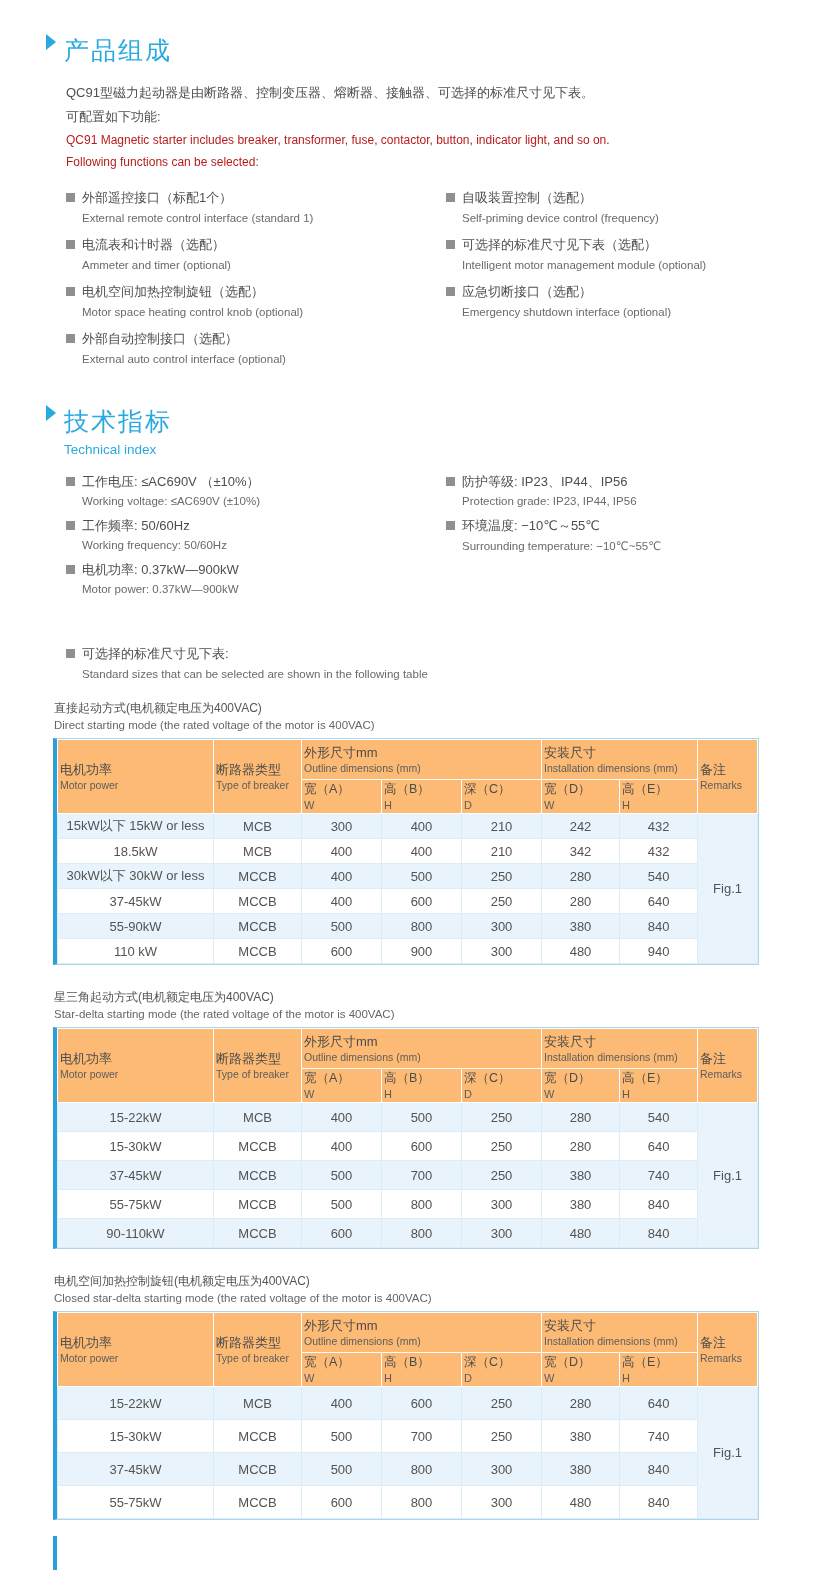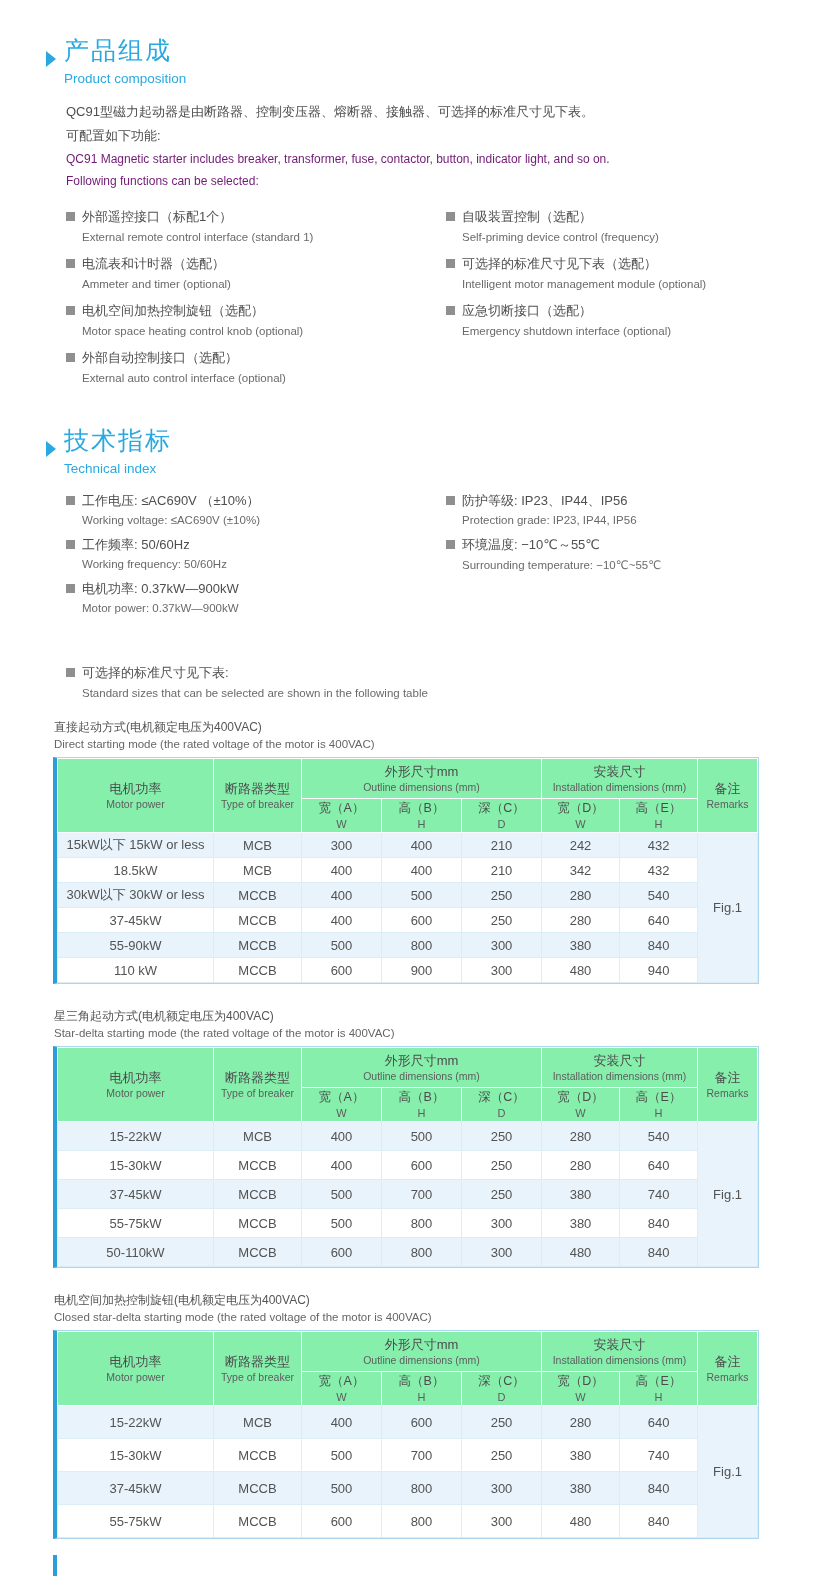--- a/index.html
+++ b/index.html
@@ -4,29 +4,29 @@
 <style>
   *{margin:0;padding:0;box-sizing:border-box}
   html,body{background:#fff}
   body{
     width:830px;height:1576px;overflow:hidden;position:relative;
     font-family:"Liberation Sans","DejaVu Sans",sans-serif;color:#595757;
   }
   .page{padding:34px 36px 0 46px}
 
   
-  .sec-head{display:flex;align-items:flex-end}
+  .sec-head{display:flex;align-items:flex-start}
   .tri{width:0;height:0;border-left:10px solid #2aa9e0;border-top:8px solid transparent;border-bottom:8px solid transparent;margin-right:8px}
   .sec-title{font-size:25px;color:#2aa9e0;letter-spacing:2px}
   .sec-sub{font-size:13.5px;color:#2aa9e0;margin:4px 0 0 18px}
 
   
   .intro{margin:14px 0 0 20px}
   .p-cn{font-size:13px;color:#4f4f4f;line-height:24px}
-  .p-en{font-size:12px;color:#701a75;line-height:22px}
+  .p-en{font-size:12px;color:#b91c1c;line-height:22px}
 
   
   .cols{display:flex;margin:16px 0 0 20px}
   .col-l{width:380px}
   .col-r{flex:1}
   .item{margin-bottom:12px}
   .line-cn{font-size:13px;color:#4f4f4f}
   .sq{display:inline-block;width:9px;height:9px;background:#8f8f8f;margin-right:7px}
   .line-en{font-size:11.5px;color:#6a6a6a;margin:5px 0 0 16px}
   .sec2{margin-top:28px}
@@ -37,21 +37,21 @@
   .note{margin:40px 0 0 20px}
   .note .line-en{margin:5px 0 0 16px}
 
   
   .tbl-block{margin-top:20px}
   .cap-cn{font-size:12px;color:#555;margin-left:8px;line-height:16px}
   .cap-en{font-size:11.5px;color:#666;margin:2px 0 0 8px;line-height:15px}
   .table-wrap{display:inline-block;border:1px solid #abd7ee;border-left:4px solid #2b9fd9;margin:5px 0 0 7px;background:#fff}
   table.dim-table{border-collapse:collapse;table-layout:fixed;width:700px}
   col.w-power{width:156px}col.w-brk{width:88px}col.w-o{width:80px}col.w-i{width:78px}col.w-rem{width:60px}
-  .dim-table th{background:#86efac;border:1px solid #fdfeff;font-weight:normal;text-align:center;vertical-align:middle;color:#4c4c4c;padding:2px}
+  .dim-table th{background:#fdba74;border:1px solid #fdfeff;font-weight:normal;text-align:left;vertical-align:middle;color:#4c4c4c;padding:2px}
   .dim-table thead tr:first-child th{height:40px}
   .dim-table thead tr.subrow th{height:34px}
   .h-cn{font-size:13px;line-height:15px}
   .h-en{font-size:10.5px;line-height:12px;margin-top:2px;color:#5d5d5d}
   .subrow .h-cn{font-size:12.5px}
   .subrow .h-en{font-size:11px}
   .dim-table td{border:1px solid #dcedf8;text-align:center;vertical-align:middle;font-size:13px;color:#535353;padding:1px}
   .dim-table tr.odd td{background:#e8f3fb}
   .dim-table tr.even td{background:#fff}
   .dim-table td.remark{background:#fdfeff;font-size:13px}
@@ -64,21 +64,20 @@
 </head>
 <body>
 
 <div class="page">
 
   <section>
     <div class="sec-head">
       <span class="tri"></span>
       <span class="sec-title">产品组成</span>
     </div>
-    <div class="sec-sub">Product composition</div>
 
     <div class="intro">
       <div class="p-cn">QC91型磁力起动器是由断路器、控制变压器、熔断器、接触器、可选择的标准尺寸见下表。</div>
       <div class="p-cn">可配置如下功能:</div>
       <div class="p-en">QC91 Magnetic starter includes breaker, transformer, fuse, contactor, button, indicator light, and so on.</div>
       <div class="p-en">Following functions can be selected:</div>
     </div>
 
     <div class="cols">
       <div class="col-l">
@@ -371,21 +370,21 @@
               <tr class="even">
                 <td>55-75kW</td>
                 <td>MCCB</td>
                 <td>500</td>
                 <td>800</td>
                 <td>300</td>
                 <td>380</td>
                 <td>840</td>
               </tr>
               <tr class="odd">
-                <td>50-110kW</td>
+                <td>90-110kW</td>
                 <td>MCCB</td>
                 <td>600</td>
                 <td>800</td>
                 <td>300</td>
                 <td>480</td>
                 <td>840</td>
               </tr>
             </tbody>
           </table>
         </div></div>

